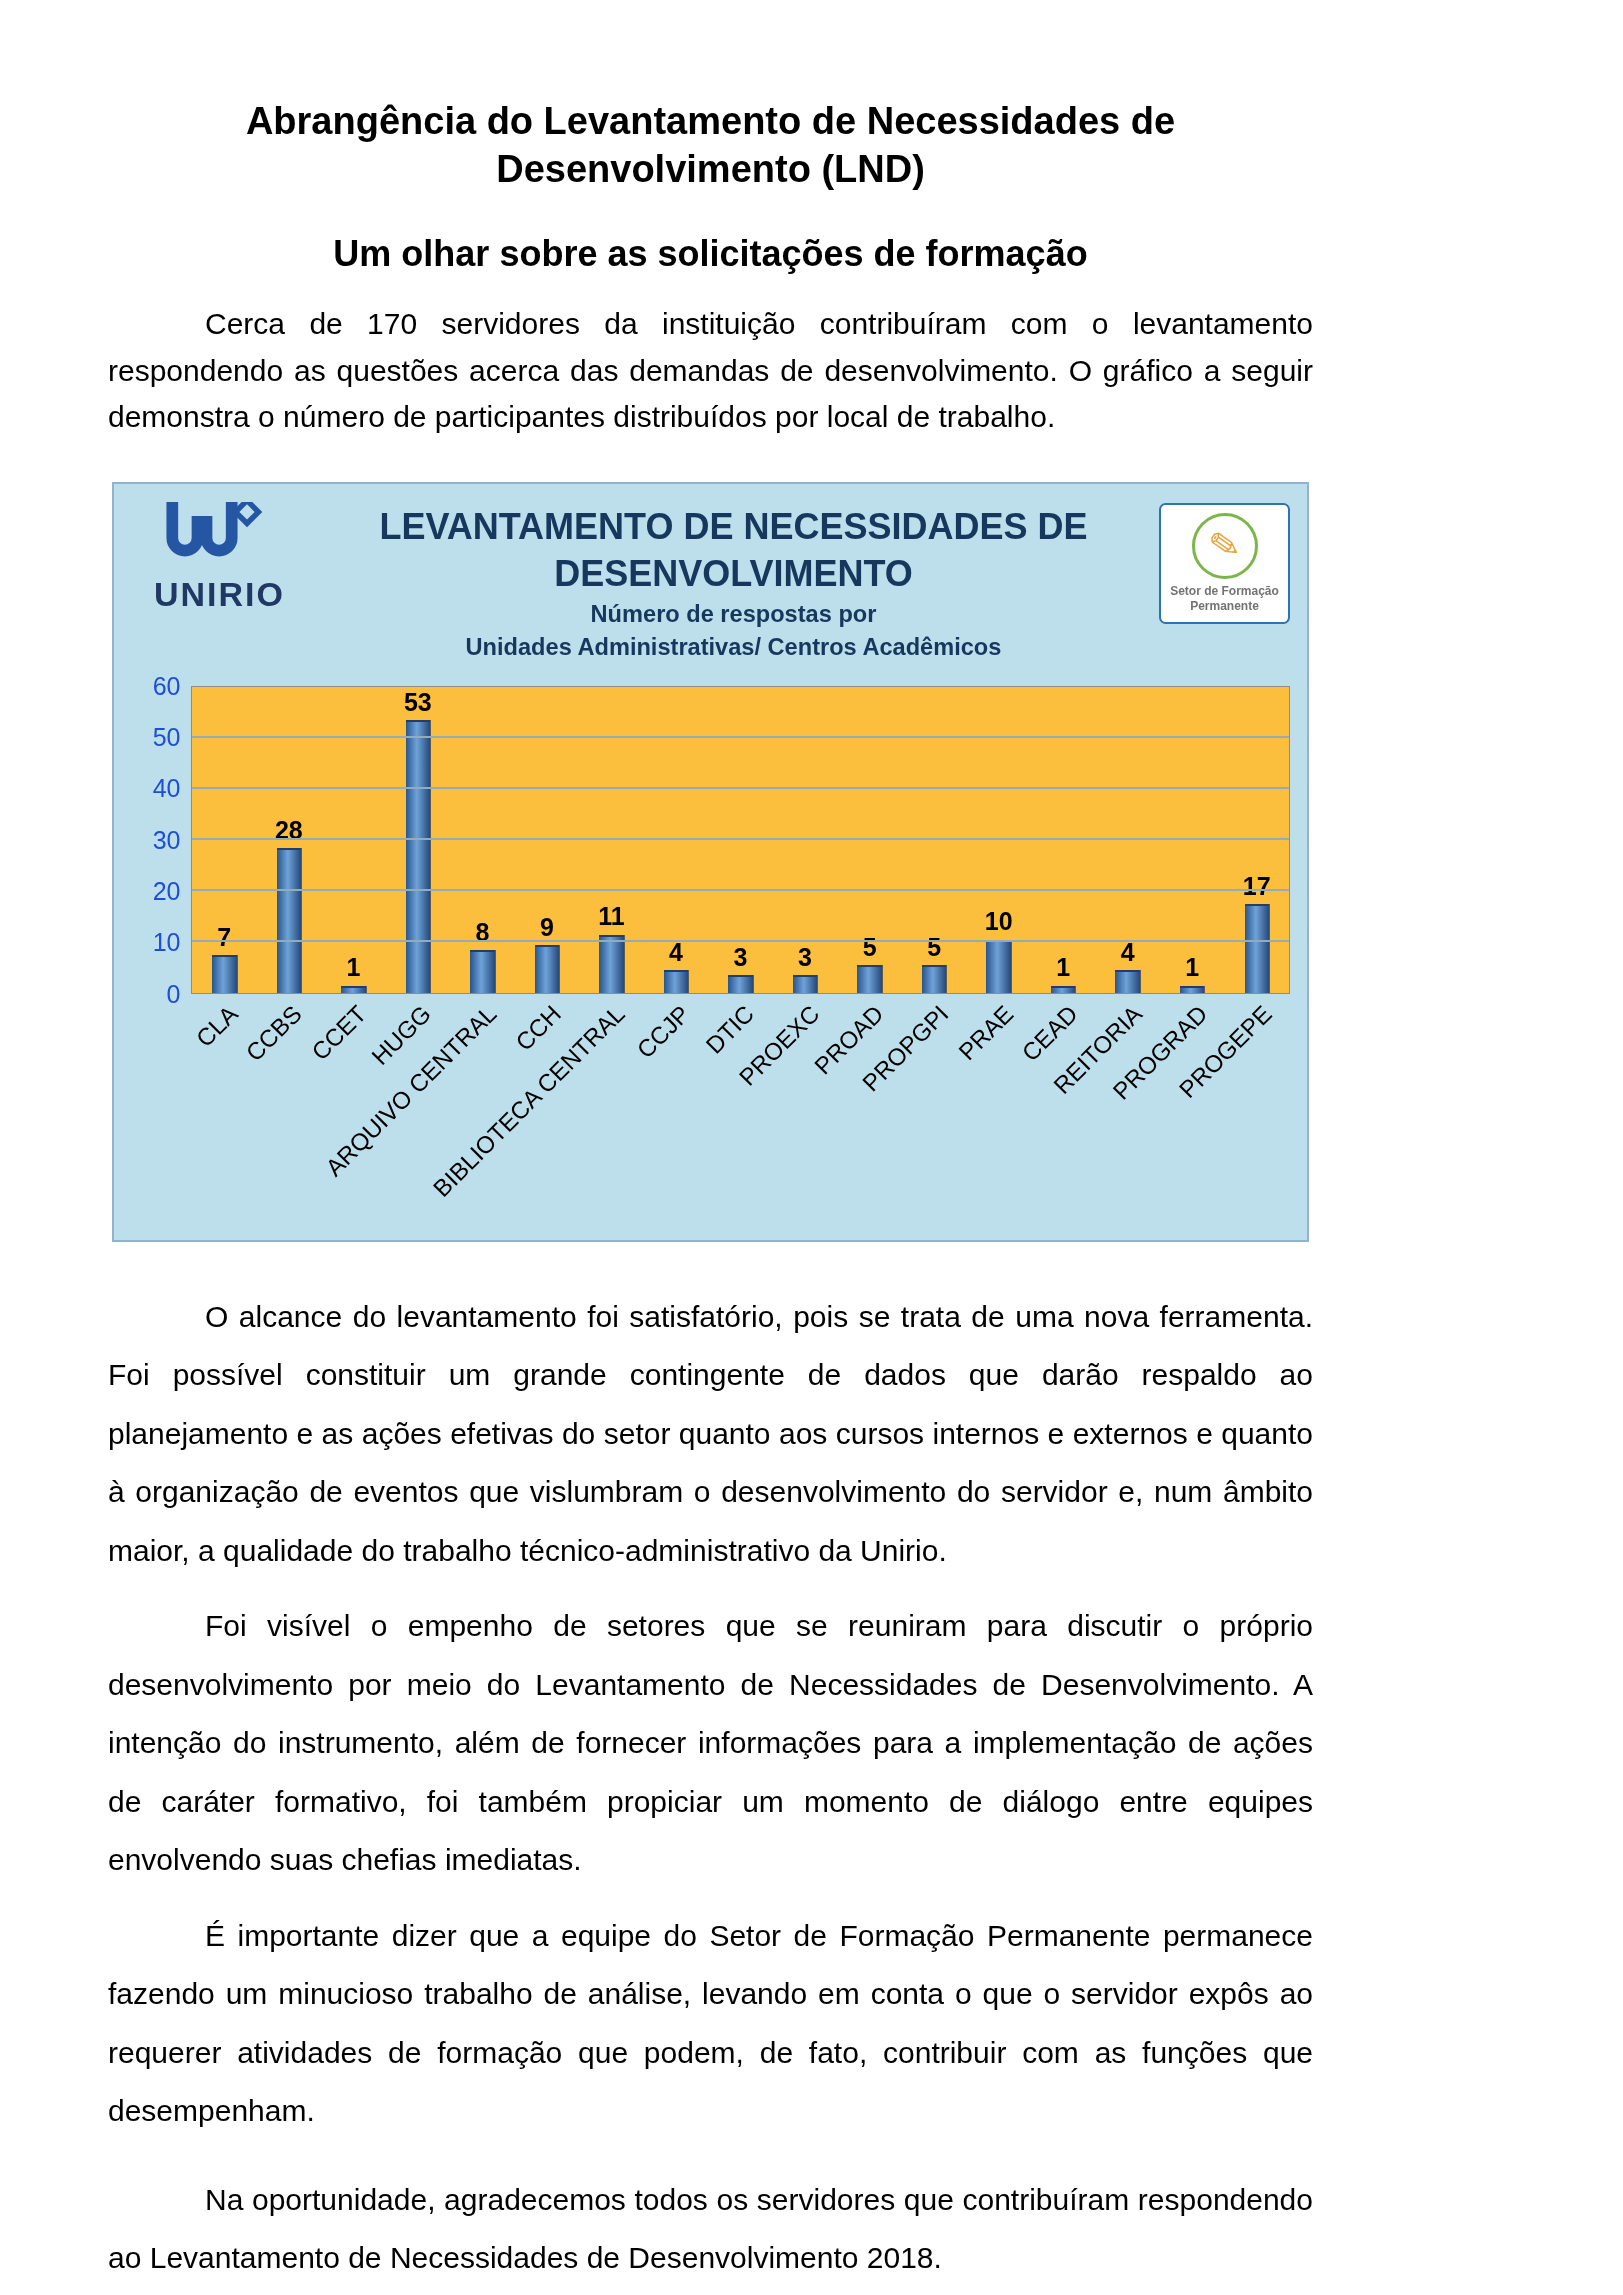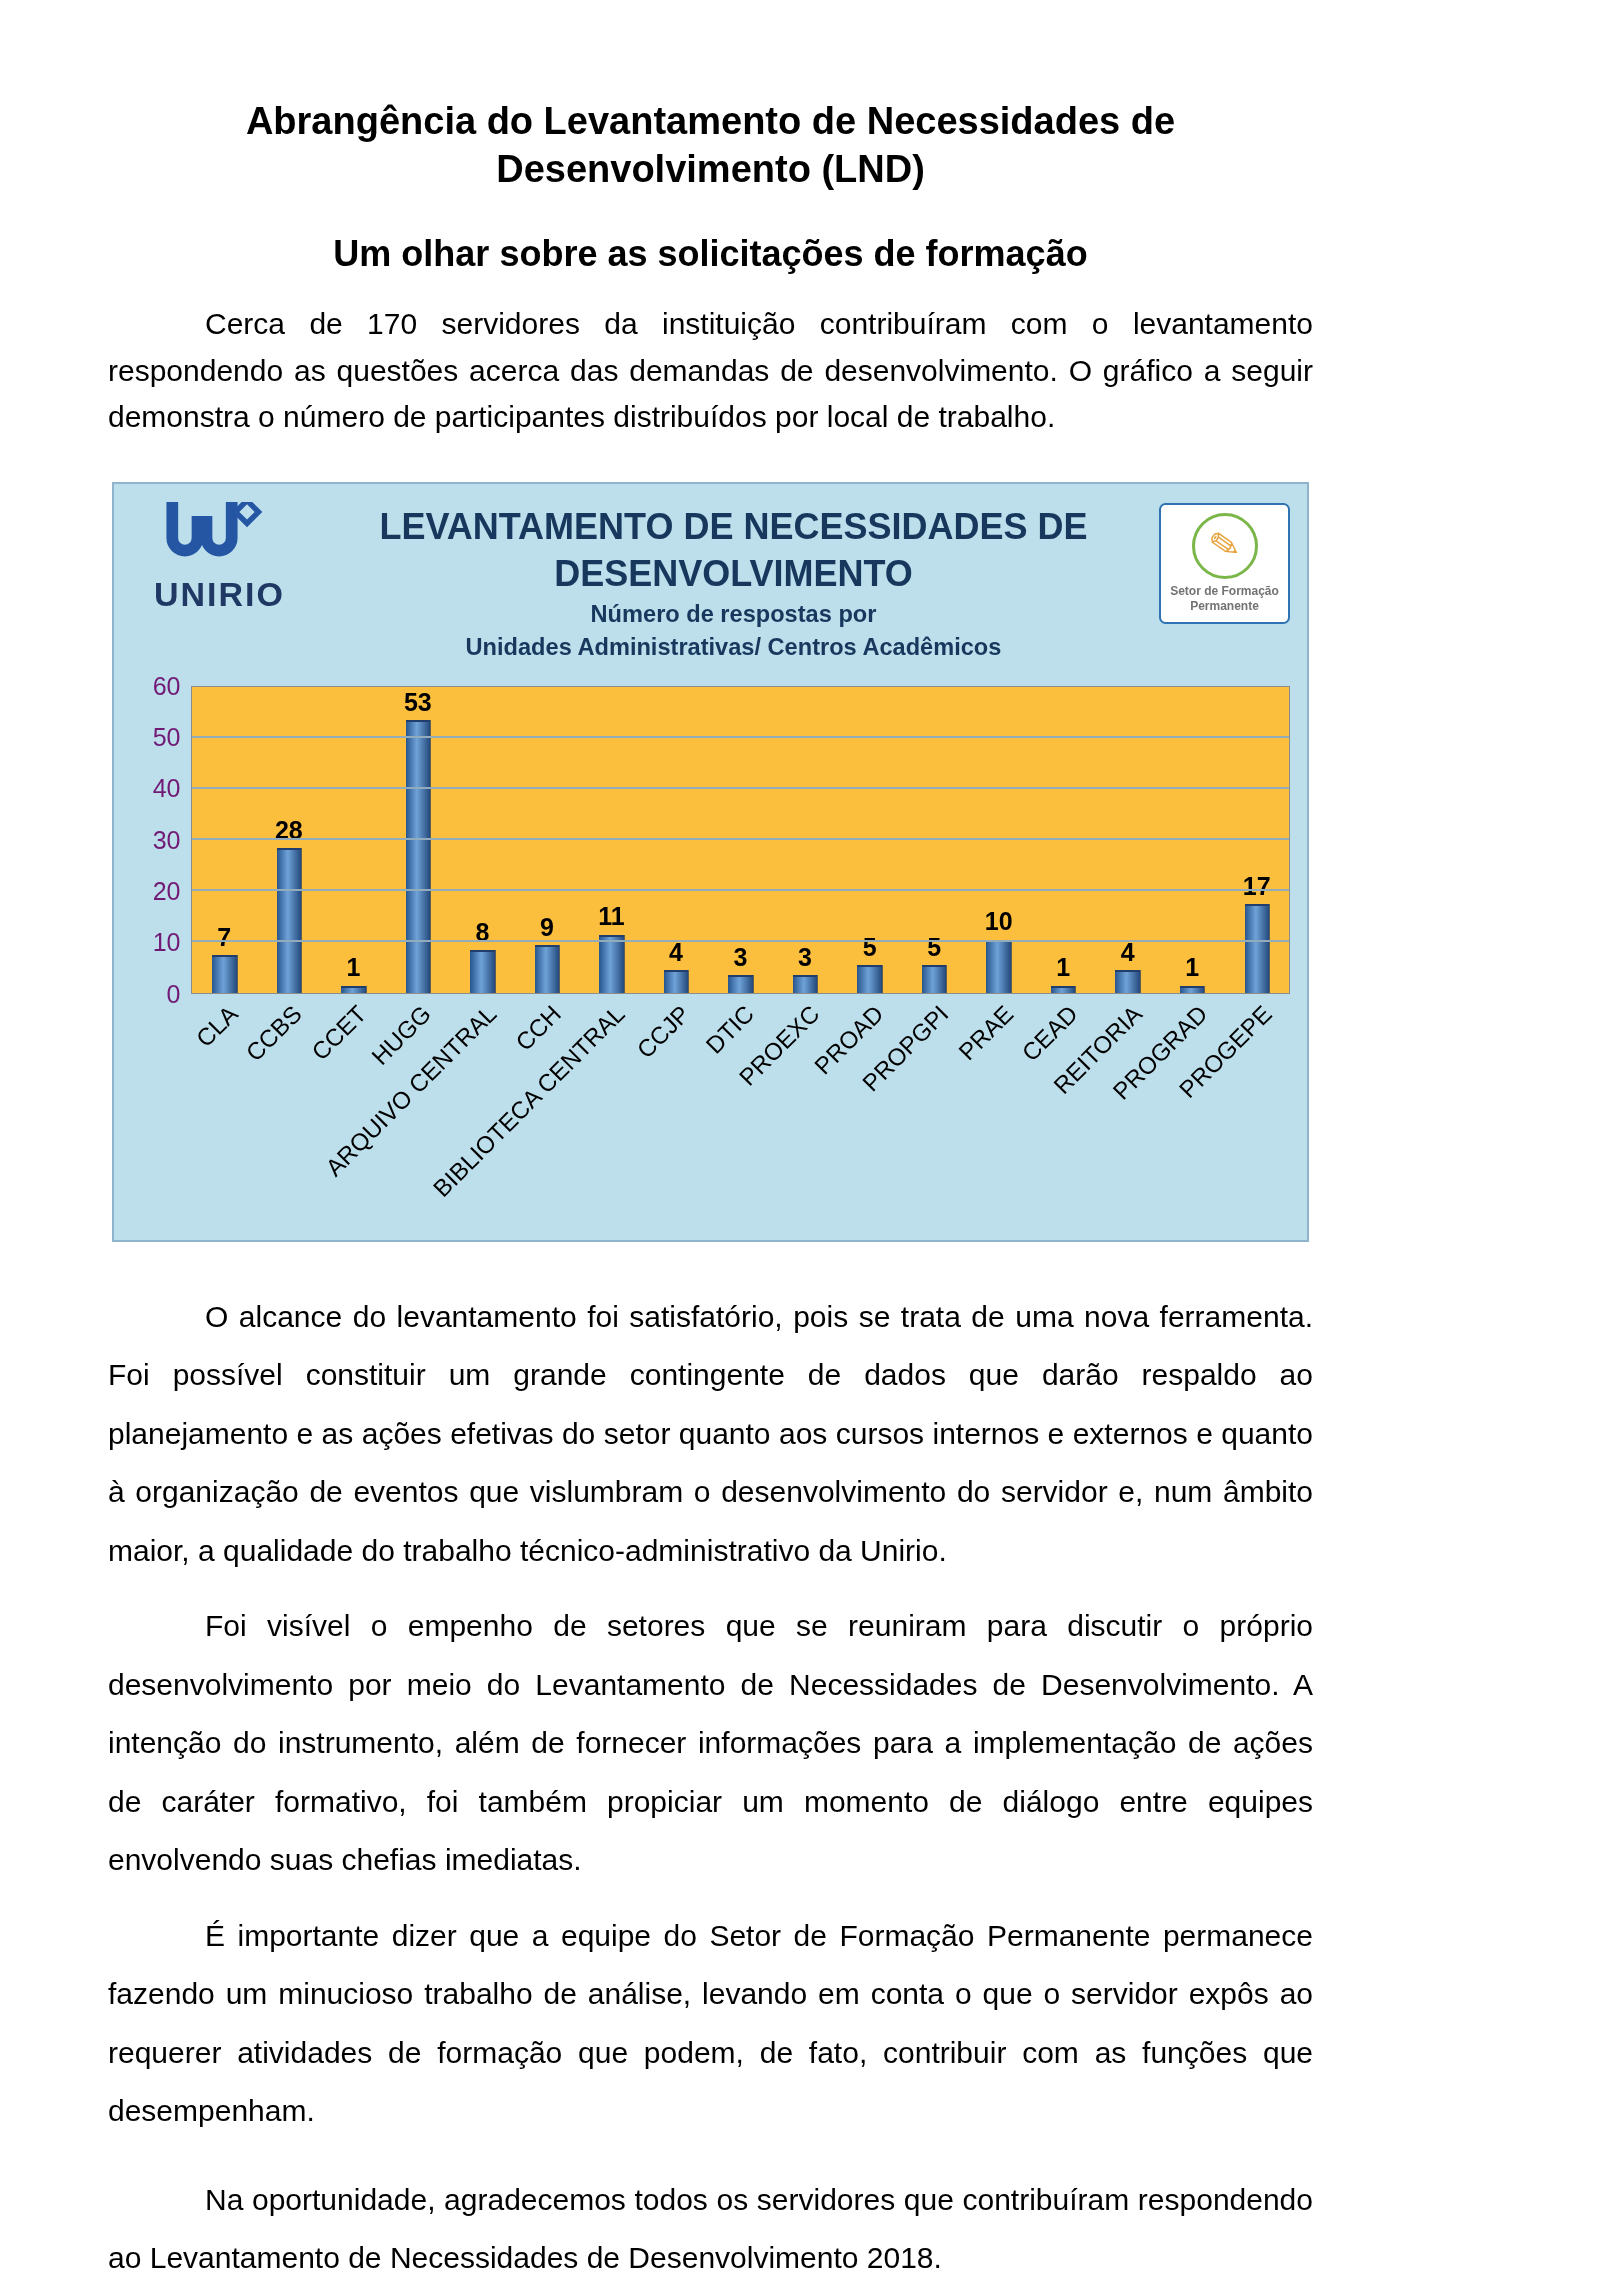--- a/index.html
+++ b/index.html
@@ -44,21 +44,21 @@
     width:60px;height:60px;border-radius:50%;border:3.9px solid #7AB648;
     background:#ffffff;margin:0 auto 5.2px auto;display:flex;align-items:center;justify-content:center;
   }
   .badge-pencil{font-size:37px;color:#E8A33D;transform:rotate(-10deg);}
   .badge-text{font-size:12px;font-weight:bold;color:#737373;line-height:1.25;}
 
   .plot-wrap{display:flex;margin-top:22px;height:308px;}
   .y-axis{flex:0 0 60px;position:relative;height:100%;}
   .ytick{
     position:absolute;right:10.5px;transform:translateY(50%);
-    font-size:25px;color:#701a75;
+    font-size:25px;color:#1d4ed8;
   }
   .plot-area{
     flex:1;position:relative;height:100%;
     background:#FBBE3D;border:1.3px solid #8C8C8C;box-sizing:border-box;
   }
   .gridline{
     position:absolute;left:0;right:0;height:1.3px;background:#93ACBC;
   }
   .bars-row{
     position:absolute;left:0;right:0;top:0;bottom:0;display:flex;

